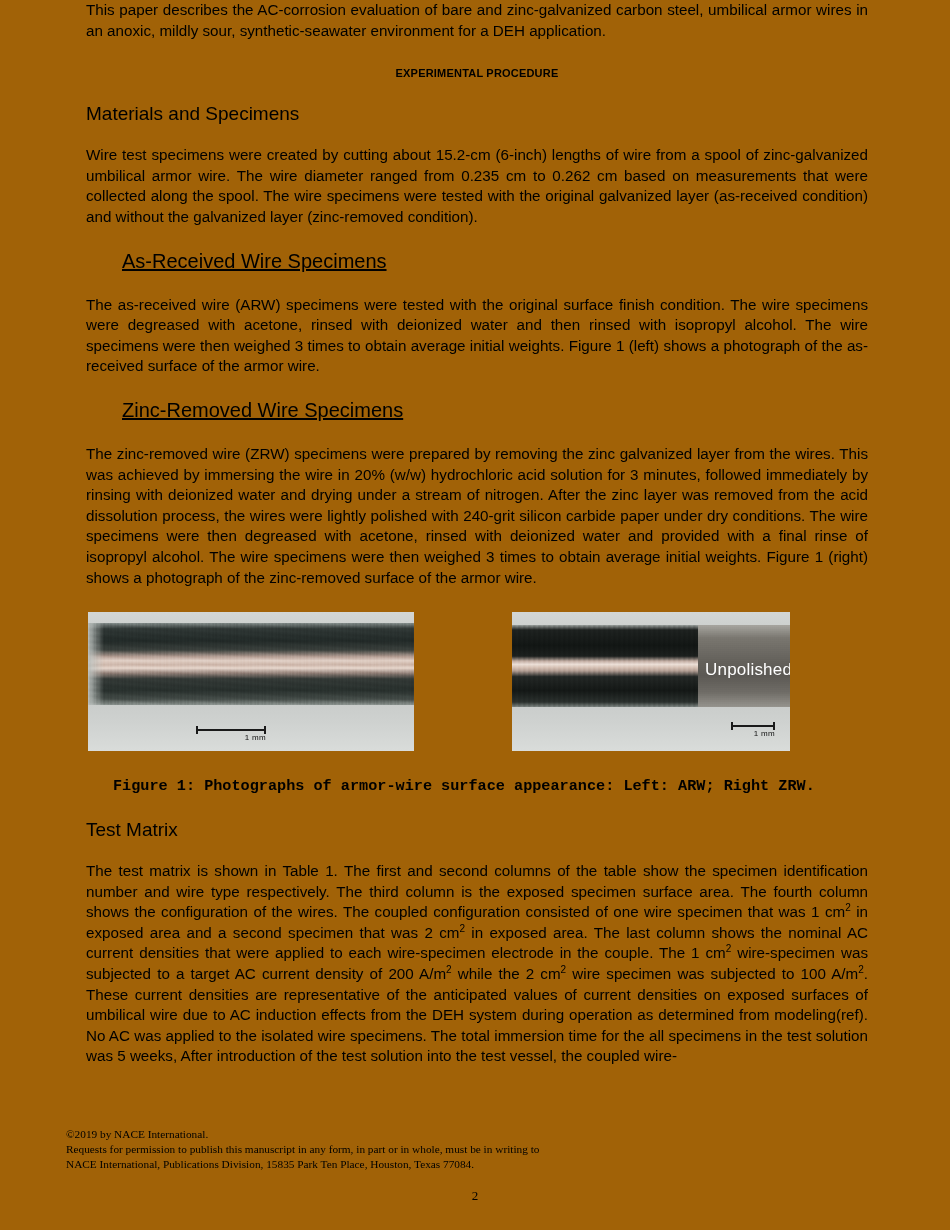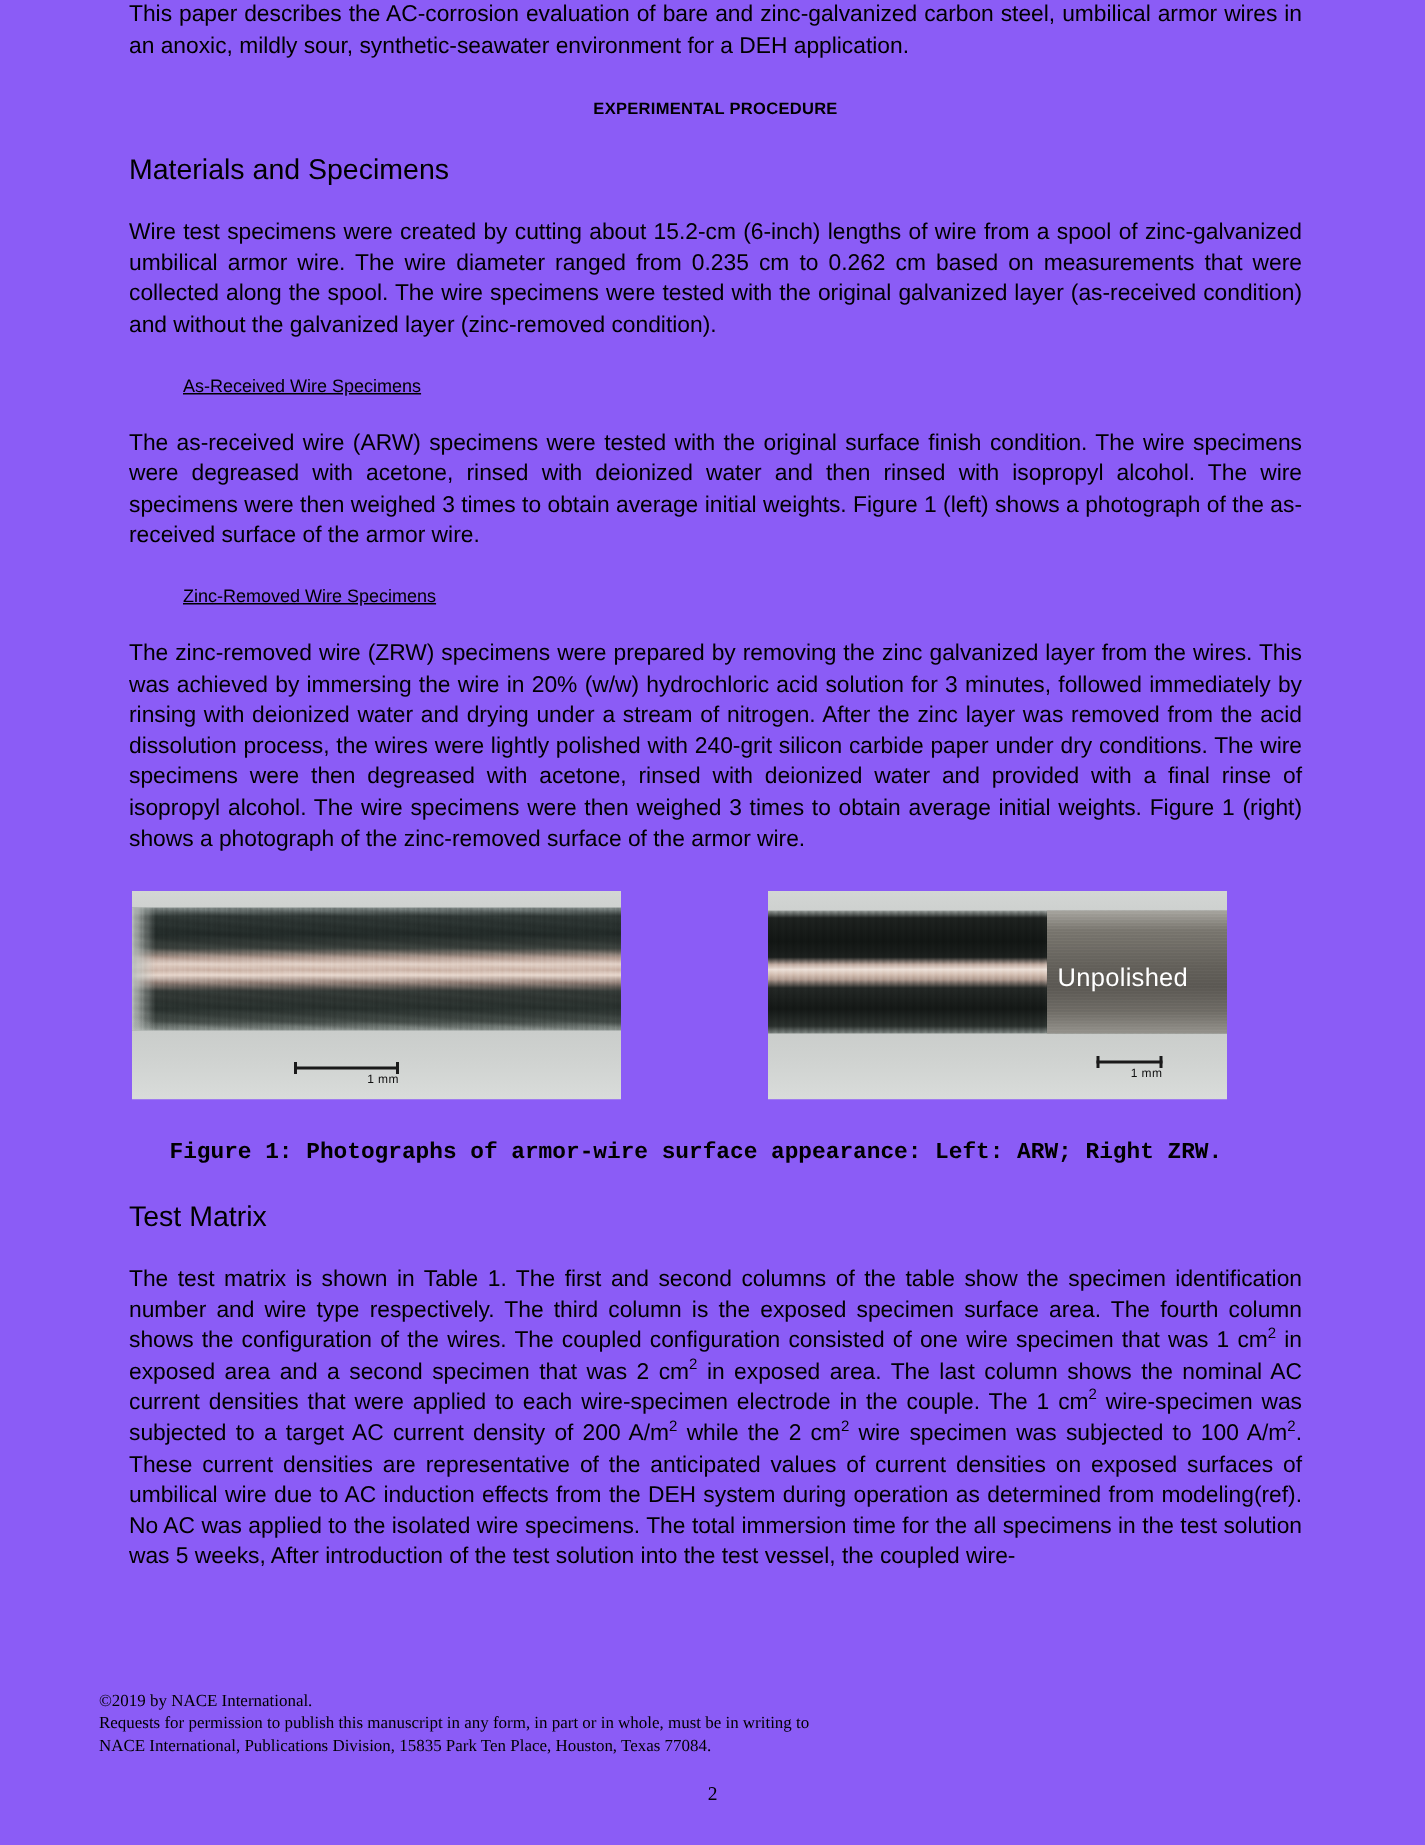--- a/index.html
+++ b/index.html
@@ -8,21 +8,21 @@
     background: #ffffff;
   }
   body {
     font-family: "Liberation Sans", sans-serif;
     color: #000000;
   }
   .page {
     position: relative;
     width: 950px;
     height: 1230px;
-    background: #8b5cf6;
+    background: #a16207;
     overflow: hidden;
   }
   .content {
     position: absolute;
     left: 86px;
     top: 0;
     width: 782px;
   }
   p.body-text {
     font-size: 15.2px;
@@ -45,21 +45,21 @@
   }
   h3.sub-heading {
     font-size: 19px;
     font-weight: normal;
     text-align: left;
     margin: 0;
     padding-top: 24px;
     font-family: "Liberation Sans", sans-serif;
   }
   h4.sub-sub-heading {
-    font-size: 12px;
+    font-size: 20px;
     font-weight: normal;
     text-decoration: underline;
     margin: 0 0 0 36px;
     padding-top: 22px;
     font-family: "Liberation Sans", sans-serif;
   }
   .gap-sm { height: 20px; }
   .gap-md { height: 22px; }
 
   sup { font-size: 10px; line-height: 0; vertical-align: super; }
@@ -70,21 +70,21 @@
     margin-top: 24px;
     height: 142px;
   }
   .photo {
     position: absolute;
     top: 0;
     height: 139px;
     overflow: hidden;
   }
   .photo.left  { left: 2px;   width: 326px; }
-  .photo.right { left: 426px; width: 306px; }
+  .photo.right { left: 426px; width: 278px; }
 
   
   .photo-bg {
     position: absolute;
     inset: 0;
     background: linear-gradient(180deg,
         #d3d6d4 0%, #c9ccca 18%, #c5c8c6 55%, #cfd2d0 80%, #d9dcda 100%);
   }
   
   .wire {

